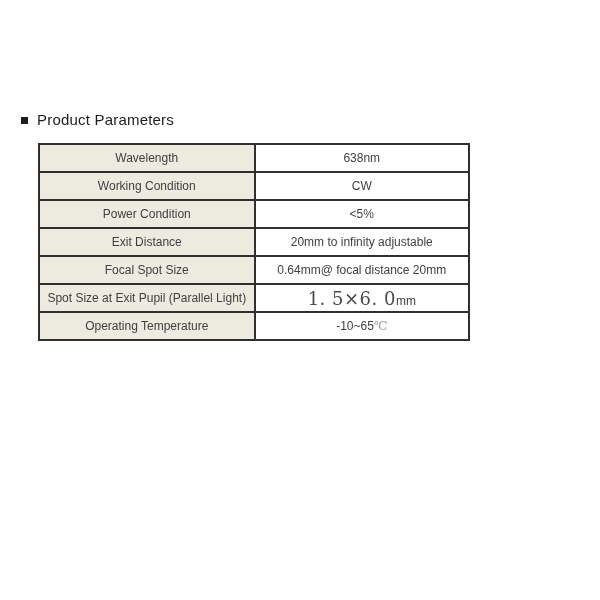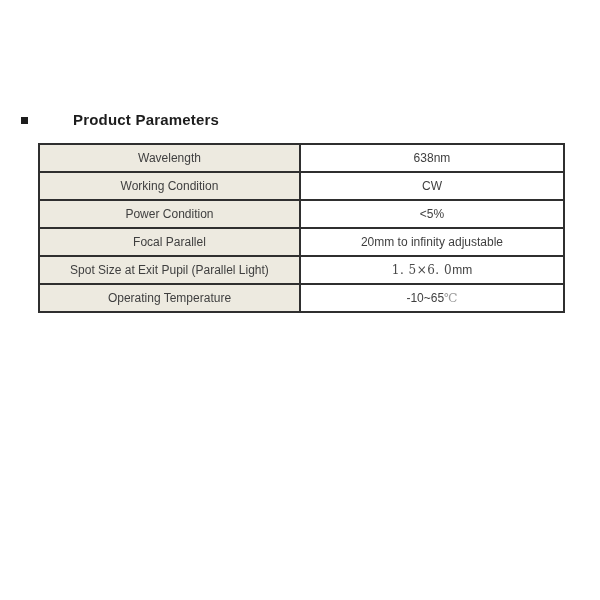--- a/index.html
+++ b/index.html
@@ -28,30 +28,29 @@
   .bullet {
     display: inline-block;
     width: 7px;
     height: 7px;
     background: #1d1d1d;
     margin-right: 9px;
     margin-top: 1px;
   }
   .title {
     font-size: 15px;
-    font-weight: bold;
+    font-weight: normal;
     color: #1d1d1d;
     letter-spacing: 0.2px;
-    margin-left: 36px;
   }
   table.params {
     position: absolute;
     left: 38px;
     top: 143px;
-    width: 527px;
+    width: 432px;
     border-collapse: collapse;
     table-layout: fixed;
   }
   table.params td {
     border: 2px solid #2f2f2f;
     height: 26px;
     padding: 0 4px;
     text-align: center;
     vertical-align: middle;
     font-size: 12px;
@@ -61,21 +60,21 @@
   }
   td.label-cell {
     width: 47.8%;
     background: #edeae0;
   }
   td.value-cell {
     background: #ffffff;
   }
   .cjk-serif {
     font-family: "DejaVu Serif", "Liberation Serif", serif;
-    font-size: 12px;
+    font-size: 18px;
     color: #4a4a4a;
     letter-spacing: 0.5px;
   }
   .cjk-gray {
     font-family: "DejaVu Serif", "Liberation Serif", serif;
     font-size: 12px;
     color: #9a9a9a;
   }
 </style>
 </head>
@@ -96,22 +95,26 @@
         </tr>
         <tr>
           <td class="label-cell">Working Condition</td>
           <td class="value-cell">CW</td>
         </tr>
         <tr>
           <td class="label-cell">Power Condition</td>
           <td class="value-cell">&lt;5%</td>
         </tr>
         <tr>
-          <td class="label-cell">Focal Parallel</td>
+          <td class="label-cell">Exit Distance</td>
           <td class="value-cell">20mm to infinity adjustable</td>
+        </tr>
+        <tr>
+          <td class="label-cell">Focal Spot Size</td>
+          <td class="value-cell">0.64mm@ focal distance 20mm</td>
         </tr>
         <tr>
           <td class="label-cell">Spot Size at Exit Pupil (Parallel Light)</td>
           <td class="value-cell"><span class="cjk-serif">1. 5×6. 0</span><span>mm</span></td>
         </tr>
         <tr>
           <td class="label-cell">Operating Temperature</td>
           <td class="value-cell"><span>-10~65</span><span class="cjk-gray">℃</span></td>
         </tr>
       </tbody>

